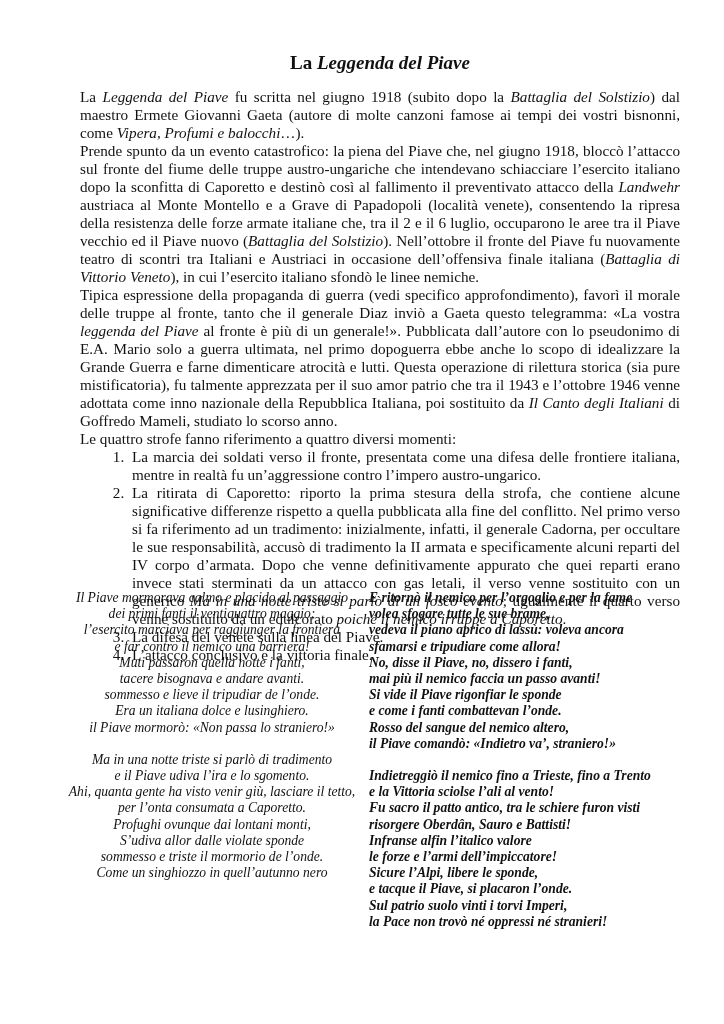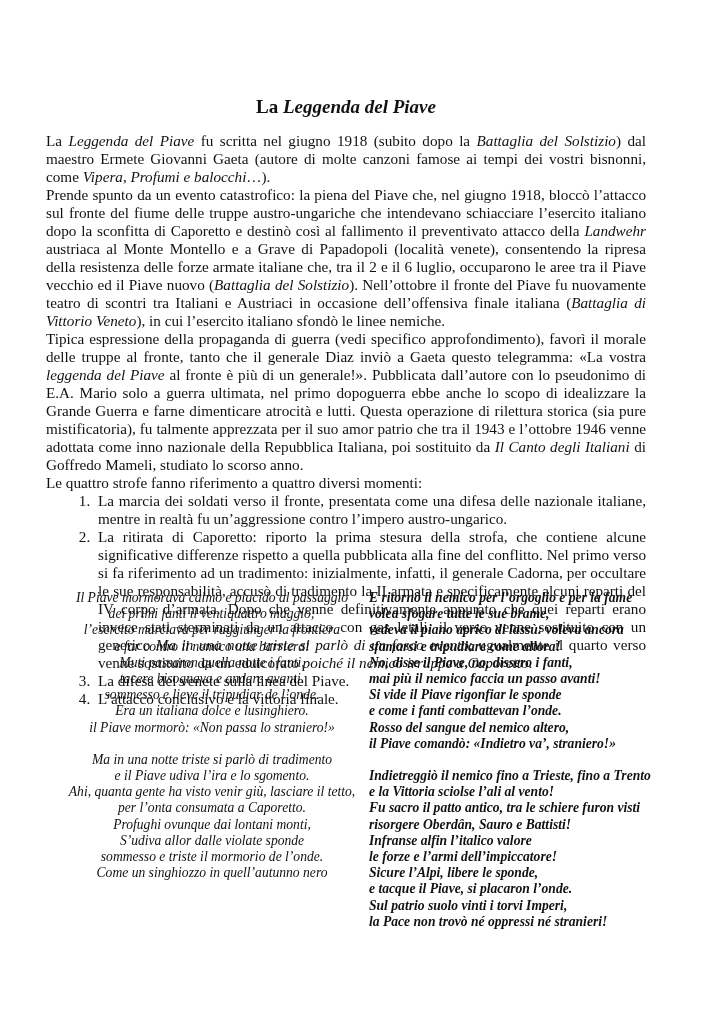--- a/index.html
+++ b/index.html
@@ -1,18 +1,18 @@
 <!DOCTYPE html>
 <html><head>
 <meta charset="utf-8">
 <style>
   html, body { margin: 0; padding: 0; background: #ffffff; }
   body { width: 724px; height: 1024px; position: relative; overflow: hidden;
          font-family: "Liberation Serif", "DejaVu Serif", serif; color: #111; }
-  .page { position: absolute; left: 46px; top: 52px; width: 600px; margin-top: 44px; }
+  .page { position: absolute; left: 80px; top: 52px; width: 600px; }
   h1 { font-size: 19px; font-weight: bold; text-align: center; margin: 0 0 14px 0; line-height: 22px; }
   .body-text { font-size: 15.2px; line-height: 18px; text-align: justify; }
   .body-text p { margin: 0; }
   ol { margin: 0; padding-left: 48px; }
   ol li { padding-left: 4px; }
   .biblio { margin-top: 18px; }
   .sc { font-variant: small-caps; }
   .poem { position: absolute; top: 590px; left: 62px; width: 620px; font-style: italic;
           font-size: 13.6px; line-height: 16.2px; }
   .poem .col { position: absolute; top: 0; width: 300px; }
@@ -26,21 +26,21 @@
 
 <div class="page">
   <h1><span>La </span><i>Leggenda del Piave</i></h1>
 
   <div class="body-text">
     <p><span>La </span><i>Leggenda del Piave</i><span> fu scritta nel giugno 1918 (subito dopo la </span><i>Battaglia del Solstizio</i><span>) dal maestro Ermete Giovanni Gaeta (autore di molte canzoni famose ai tempi dei vostri bisnonni, come </span><i>Vipera</i><span>, </span><i>Profumi e baloc­chi</i><span>…).</span></p>
     <p><span>Prende spunto da un evento catastrofico: la piena del Piave che, nel giugno 1918, bloccò l’attacco sul fronte del fiume delle truppe austro-ungariche che intendevano schiacciare l’esercito italiano dopo la sconfitta di Caporet­to e destinò così al fallimento il preventivato attacco della </span><i>Landwehr</i><span> austriaca al Monte Montello e a Grave di Papadopoli (località venete), consentendo la ripresa della resistenza delle forze armate italiane che, tra il 2 e il 6 luglio, occuparono le aree tra il Piave vecchio ed il Piave nuovo (</span><i>Battaglia del Solstizio</i><span>). Nell’ottobre il fronte del Piave fu nuovamente teatro di scontri tra Italiani e Austriaci in occasione dell’offensiva finale italiana (</span><i>Bat­taglia di Vittorio Veneto</i><span>), in cui l’esercito italiano sfondò le linee nemiche.</span></p>
     <p><span>Tipica espressione della propaganda di guerra (vedi specifico approfondimento), favorì il morale delle truppe al fronte, tanto che il generale Diaz inviò a Gaeta questo telegramma: «La vostra </span><i>leggenda del Piave</i><span> al fronte è più di un generale!». Pubblicata dall’autore con lo pseudonimo di E.A. Mario solo a guerra ultimata, nel primo dopoguerra ebbe anche lo scopo di idealizzare la Grande Guerra e farne dimenticare atrocità e lutti. Questa ope­razione di rilettura storica (sia pure mistificatoria), fu talmente apprezzata per il suo amor patrio che tra il 1943 e l’ottobre 1946 venne adottata come inno nazionale della Repubblica Italiana, poi sostituito da </span><i>Il Canto degli Italiani</i><span> di Goffredo Mameli, studiato lo scorso anno.</span></p>
     <p><span>Le quattro strofe fanno riferimento a quattro diversi momenti:</span></p>
     <ol>
-      <li><span>La marcia dei soldati verso il fronte, presentata come una difesa delle nazionale italiane, mentre in realtà fu un’aggressione contro l’impero austro-ungarico.</span></li>
+      <li><span>La marcia dei soldati verso il fronte, presentata come una difesa delle frontiere italiana, mentre in realtà fu un’aggressione contro l’impero austro-ungarico.</span></li>
       <li><span>La ritirata di Caporetto: riporto la prima stesura della strofa, che contiene alcune significative differen­ze rispetto a quella pubblicata alla fine del conflitto. Nel primo verso si fa riferimento ad un tradimento: inizialmente, infatti, il generale Cadorna, per occultare le sue responsabilità, accusò di tradimento la II armata e specificamente alcuni reparti del IV corpo d’armata. Dopo che venne definitivamente appura­to che quei reparti erano invece stati sterminati da un attacco con gas letali, il verso venne sostituito con un generico </span><i>Ma in una notte triste si parlò di un fosco evento</i><span>; ugualmente il quarto verso venne sosti­tuito da un edulcorato </span><i>poiché il nemico irruppe a Caporetto</i><span>.</span></li>
       <li><span>La difesa del venete sulla linea del Piave.</span></li>
       <li><span>L’attacco conclusivo e la vittoria finale.</span></li>
     </ol>
   </div>
 </div>
 
 <div class="poem">
   <div class="col left">
       <div class="stanza">

